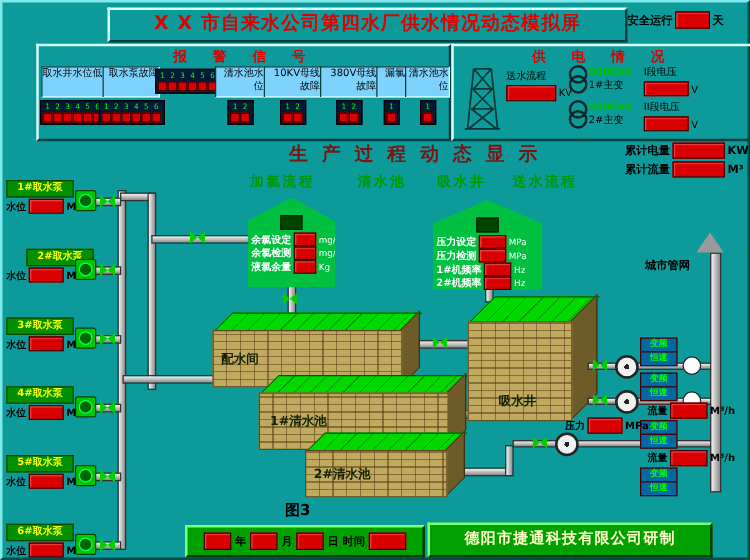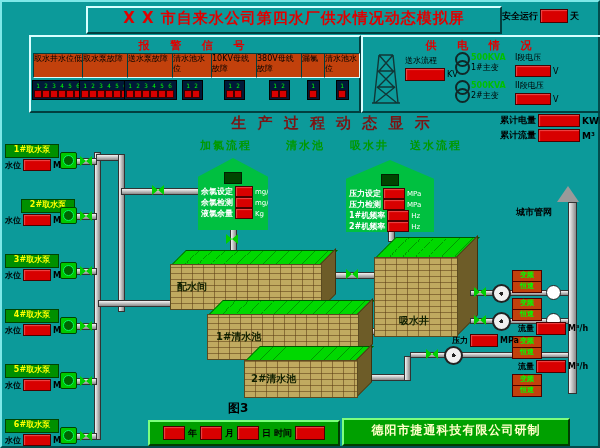--- a/index.html
+++ b/index.html
@@ -15,22 +15,22 @@
   .disp{display:inline-block;background:#d80000;border:1px solid #4a0000;
         box-shadow:inset 1px 1px 1px rgba(255,130,130,.55);}
   .ptitle{color:#e00000;font-weight:bold;font-size:11px;letter-spacing:7px;
           text-align:center;margin-top:1px;font-family:Liberation Mono, monospace;}
   .slbl{font-size:8px;color:#000;white-space:nowrap;}
   .slbl9{font-size:9px;color:#000;font-weight:bold;white-space:nowrap;}
   .kva{font-size:8px;color:#00c000;font-weight:bold;white-space:nowrap;}
   .row{display:flex;align-items:center;gap:2px;}
   .agroups{position:absolute;left:3px;top:16px;display:flex;gap:1px;}
   .agroup{display:flex;flex-direction:column;align-items:center;}
-  .aglbl{background:#c2410c;border:1px solid;border-color:#013f3f #d8ffff #d8ffff #013f3f;
-         font-size:8px;line-height:10px;text-align:left;color:#000;height:23px;
+  .aglbl{background:#7dd3fc;border:1px solid;border-color:#013f3f #d8ffff #d8ffff #013f3f;
+         font-size:8px;line-height:10px;text-align:right;color:#000;height:23px;
          width:100%;overflow:hidden;}
   .astrip{margin-top:2px;background:#001a38;border:1px solid #000;
           padding:1px 2px;display:flex;gap:1px;justify-content:center;}
   .acell{display:flex;flex-direction:column;align-items:center;width:7px;}
   .anum{font-size:6px;line-height:7px;color:#00ff00;font-family:"DejaVu Sans Mono",monospace;}
   .aled{width:6px;height:6px;background:#d80000;border:1px solid #3a0000;margin-top:1px;}
   .xfmr{position:relative;width:14px;height:22px;display:inline-block;}
   .xfmr i{position:absolute;left:0;width:11px;height:11px;border:2px solid #102828;
           border-radius:50%;background:transparent;}
   .c1{top:0;} .c2{top:8px;}
@@ -43,21 +43,21 @@
   .pump-core{display:block;margin:2px;width:9px;height:9px;border-radius:50%;
              background:#006600;border:1px solid #00ff66;}
   .lvl{font-size:8px;color:#000;font-weight:bold;white-space:nowrap;}
   .ph{background:linear-gradient(180deg,#f4f4f4,#8a8a8a);border:1px solid #333;}
   .pv{background:linear-gradient(90deg,#f4f4f4,#8a8a8a);border:1px solid #333;}
   .valve{width:12px;height:10px;background:#00d000;
          clip-path:polygon(0 0,100% 100%,100% 0,0 100%);}
   .dpump{width:15px;height:15px;border-radius:50%;border:2px solid #222;
          background:radial-gradient(circle at 50% 50%,#222 0 2px,#f0f0f0 2px);}
   .gauge{width:13px;height:13px;border-radius:50%;background:#fff;border:1px solid #222;}
-  .modebox{width:28px;height:10px;background:#c2410c;border:1px solid #4a0000;
+  .modebox{width:28px;height:10px;background:#0369a1;border:1px solid #4a0000;
            color:#00ff00;font-size:7px;line-height:9px;text-align:center;font-weight:bold;}
   .house{clip-path:polygon(50% 0,100% 26%,100% 100%,0 100%,0 26%);background:#00c040;}
   .hwin{position:absolute;top:14px;left:50%;transform:translateX(-50%);
         width:16px;height:10px;background:#004400;border:1px solid #002200;}
   .hrow{position:absolute;left:3px;display:flex;align-items:center;gap:2px;}
   .hlbl{font-size:8px;color:#fff;font-weight:bold;white-space:nowrap;}
   .hunit{font-size:7px;color:#fff;white-space:nowrap;}
   .tank-top{background-color:#00d800;border:1px solid #005500;
             background-image:repeating-linear-gradient(90deg,transparent 0 12px,rgba(0,90,0,.5) 12px 13px);
             transform:skewX(-45deg);transform-origin:0 100%;}
@@ -147,21 +147,20 @@
               <span class="aled"></span>
             </span>
           <span class="acell">
               <span class="anum">6</span>
               <span class="aled"></span>
             </span>
         </div>
       </div>
 
       <div class="agroup" style="width:44px;">
-        <div class="aglbl">送水泵故障</div>
         <div class="astrip">
           <span class="acell">
               <span class="anum">1</span>
               <span class="aled"></span>
             </span>
           <span class="acell">
               <span class="anum">2</span>
               <span class="aled"></span>
             </span>
           <span class="acell">

